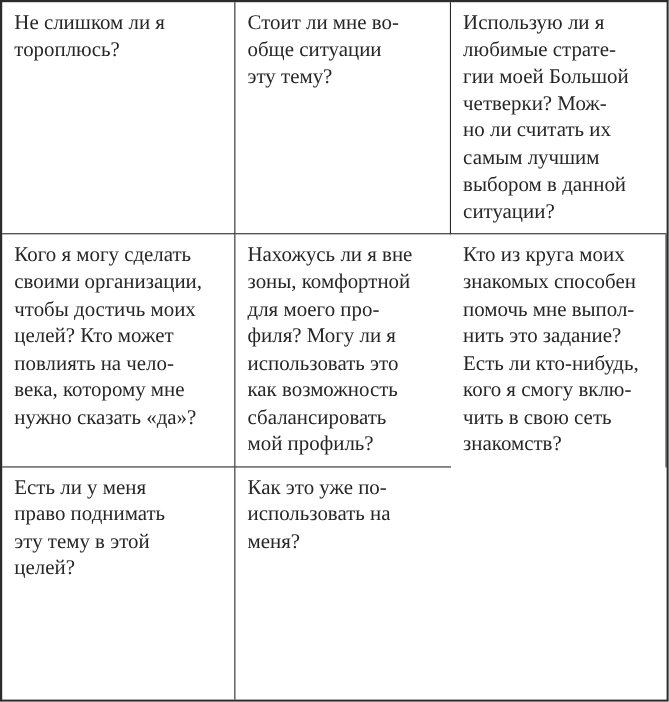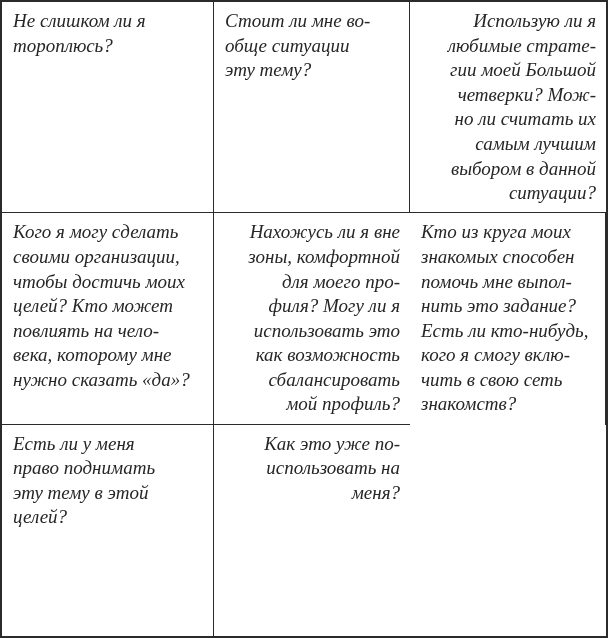--- a/index.html
+++ b/index.html
@@ -14,36 +14,35 @@
   }
   .qtable {
     width: 608px;
     height: 638px;
     box-sizing: border-box;
     border: 2px solid #2b2b2b;
     display: grid;
     grid-template-columns: 212px 196px 1fr;
     grid-template-rows: 1fr 1fr 1fr;
     background: #ffffff;
-    font-style: italic;
   }
   .cell {
     box-sizing: border-box;
     border-right: 1px solid #2b2b2b;
     border-bottom: 1px solid #2b2b2b;
     padding: 7px 10px 0 11px;
     font-family: "Liberation Serif", "DejaVu Serif", serif;
     font-size: 19px;
     line-height: 24.6px;
     color: #262626;
     white-space: pre-line;
     overflow: hidden;
     text-align: left;
   }
-  .cell.last-col { border-right: none; text-align: right; }
+  .cell.last-col { border-right: none; }
   .cell.last-row { border-bottom: none; }
 </style>
 </head>
 <body>
 
 <div class="page">
   <div class="qtable">
 
     <div class="cell">Не слишком ли я
 тороплюсь?</div>

